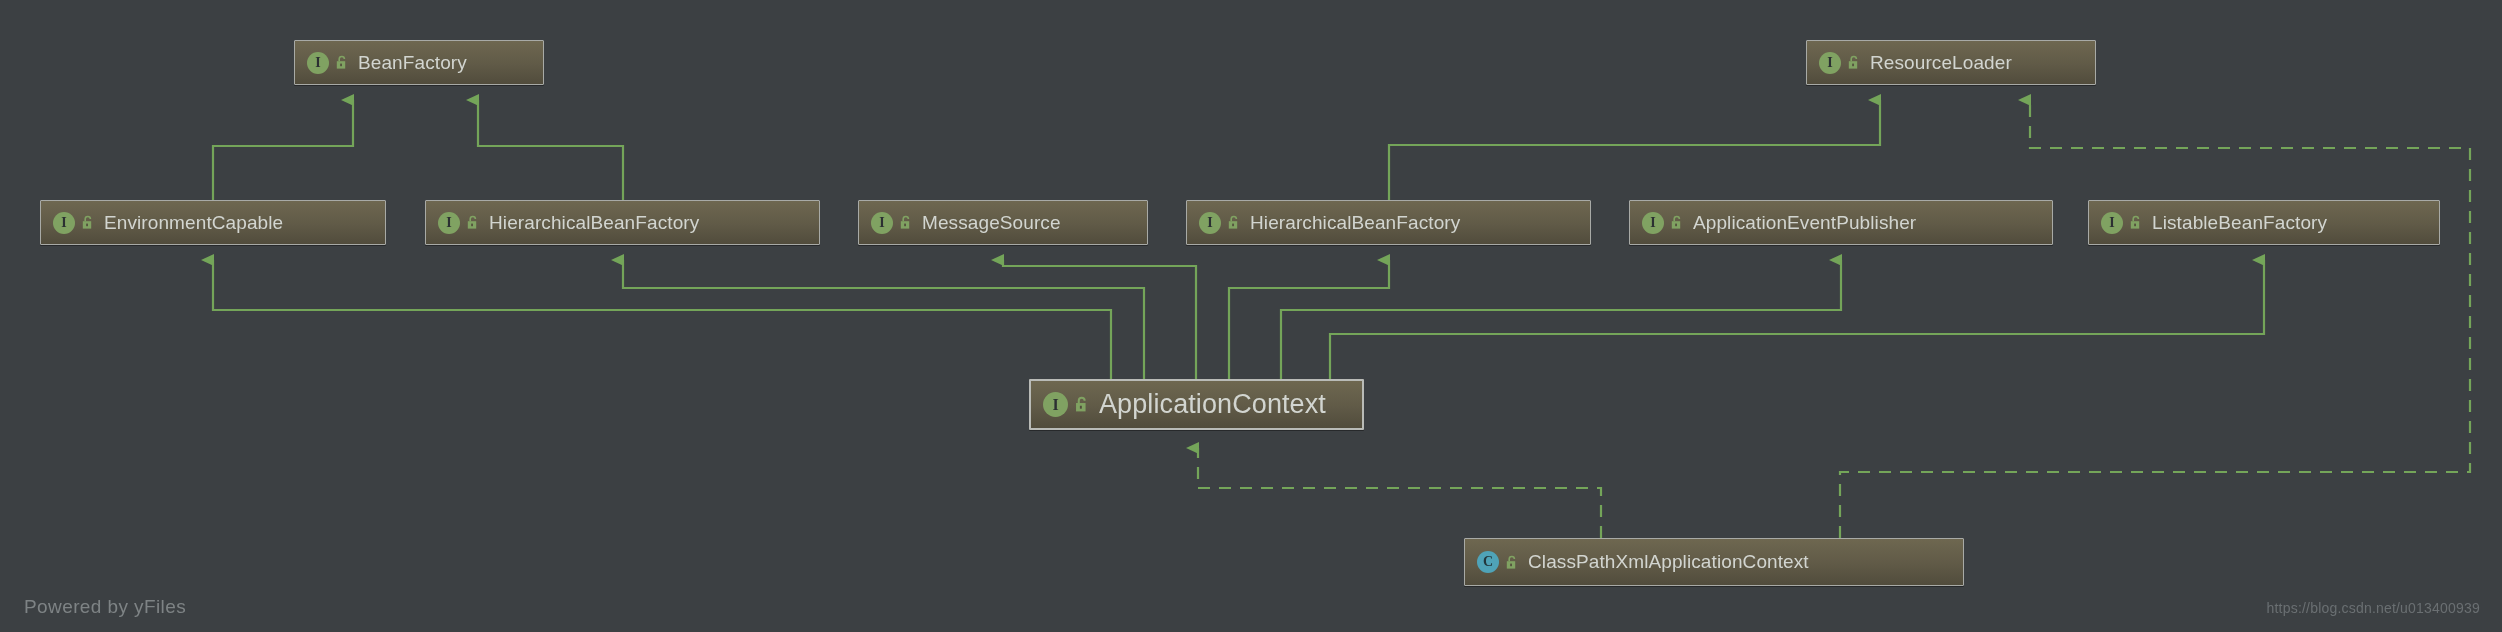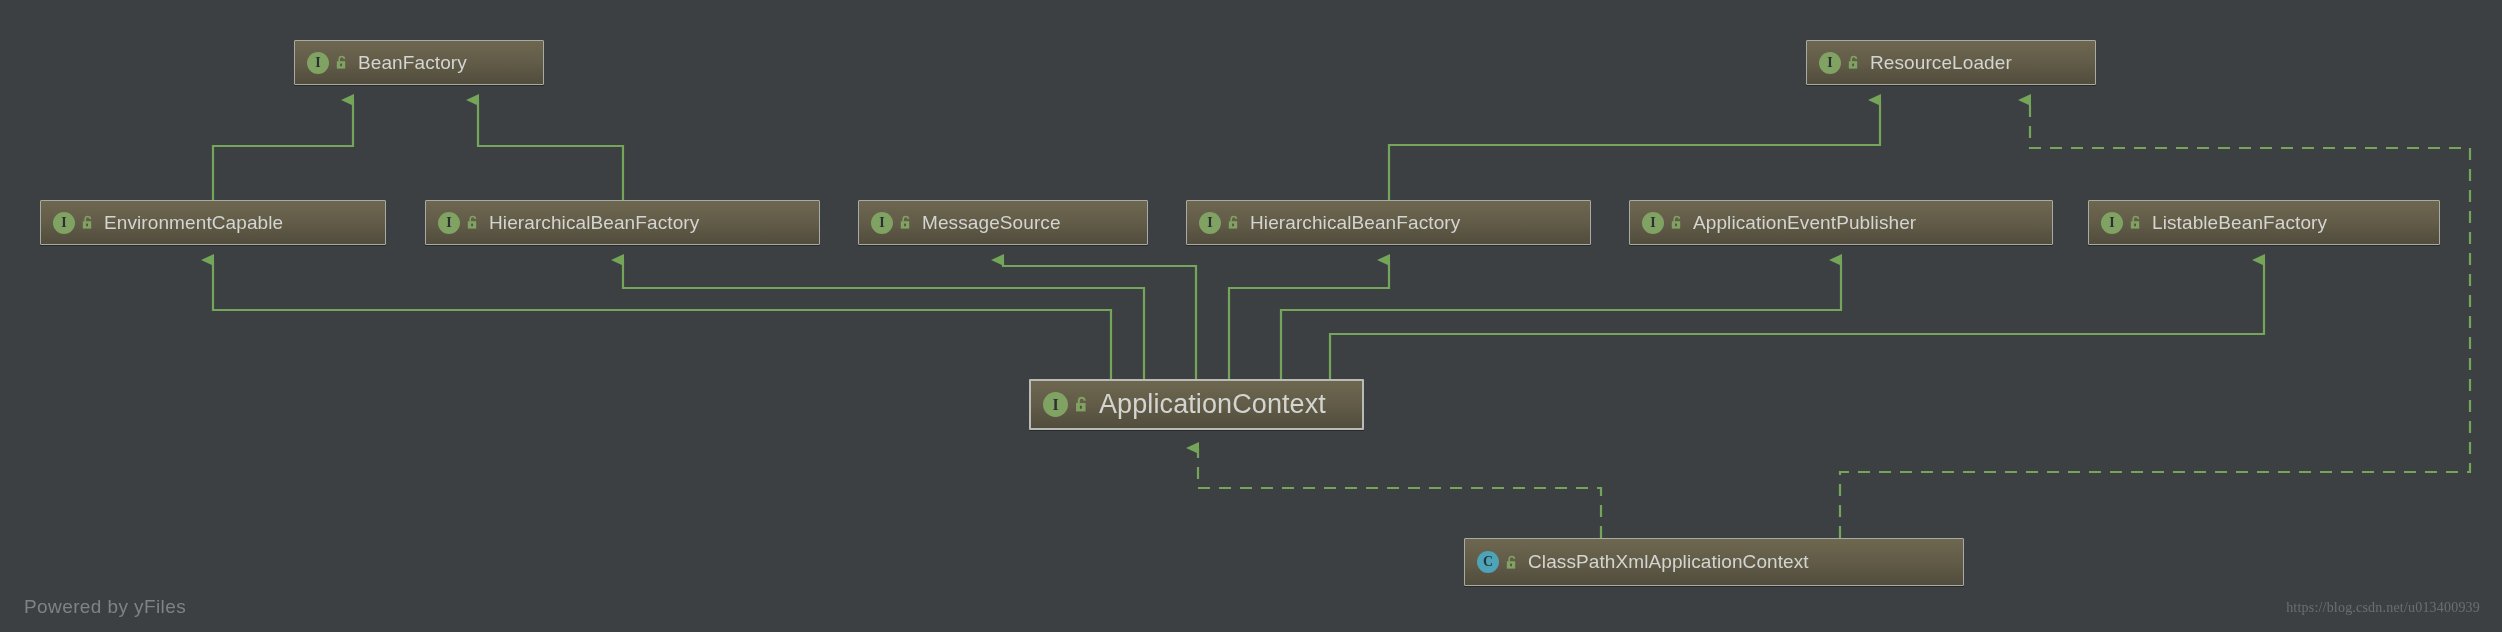--- a/index.html
+++ b/index.html
@@ -85,21 +85,21 @@
     top: 580px;
     font-size: 19px;
     color: #7e8385;
     letter-spacing: 0.4px;
     margin-top: 16px;
   }
   #watermark-blog {
     position: absolute;
     right: 22px;
     top: 600px;
-    font-family: Liberation Serif, serif;
+    font-family: Liberation Sans, sans-serif;
     font-size: 14px;
     color: #6a6f72;
     letter-spacing: 0.2px;
   }
 </style>
 </head>
 <body>
 
 <div id="diagram-canvas">
 

